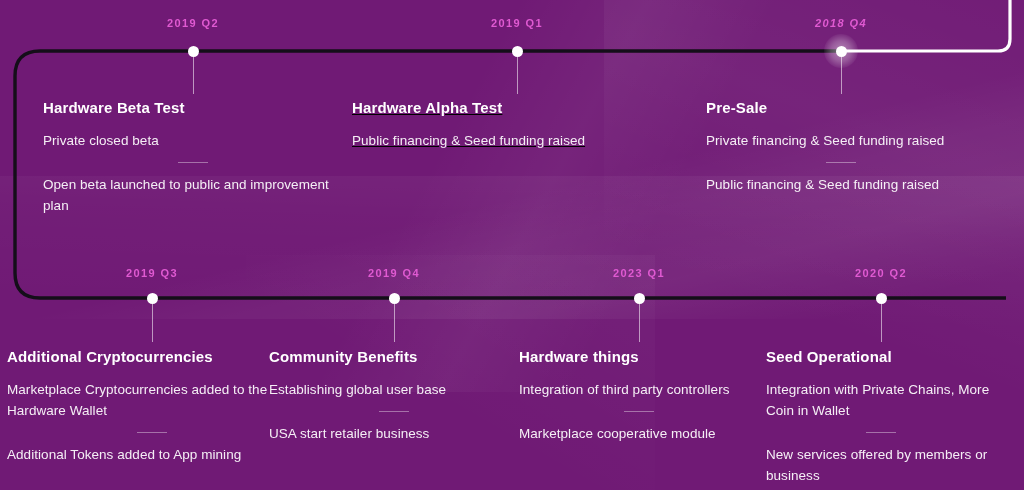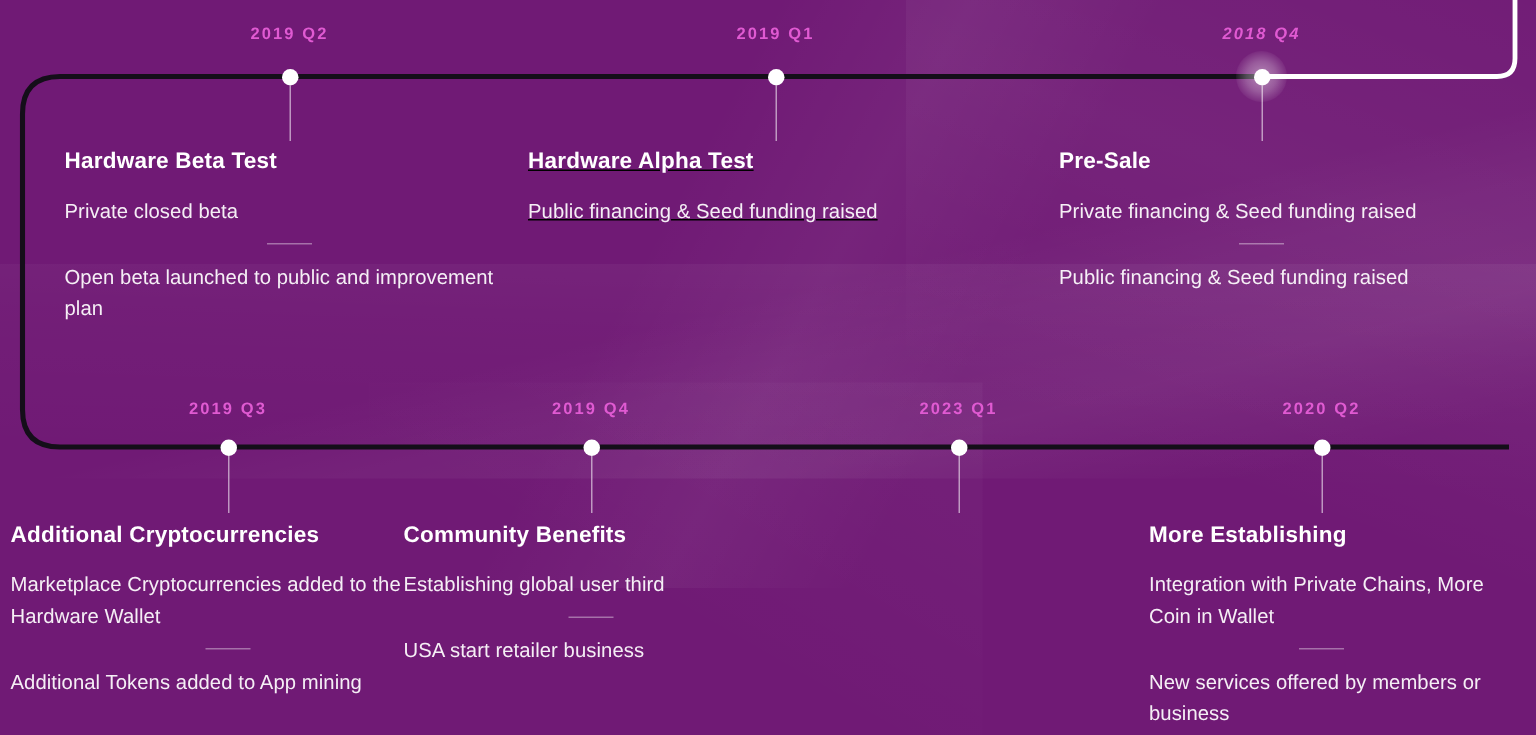--- a/index.html
+++ b/index.html
@@ -213,35 +213,43 @@
       <div class="m-item">Additional Tokens added to App mining</div>
     </div>
   </div>
 
   <div class="qlabel" style="left:394px; top:267px;">2019 Q4</div>
   <div class="node" style="left:394px; top:298px;"></div>
   <div class="stem" style="left:394px; top:304px; height:38px;"></div>
   <div class="milestone" style="left:394px; top:347px; width:250px;">
     <div class="m-title">Community Benefits</div>
     <div class="m-items">
-      <div class="m-item">Establishing global user third</div>
+      <div class="m-item">Establishing global user base</div>
       <div class="m-div"></div>
       <div class="m-item">USA start retailer business</div>
     </div>
   </div>
 
   <div class="qlabel" style="left:639px; top:267px;">2023 Q1</div>
   <div class="node" style="left:639px; top:298px;"></div>
   <div class="stem" style="left:639px; top:304px; height:38px;"></div>
+  <div class="milestone" style="left:639px; top:347px; width:240px;">
+    <div class="m-title">Hardware things</div>
+    <div class="m-items">
+      <div class="m-item">Integration of third party controllers</div>
+      <div class="m-div"></div>
+      <div class="m-item">Marketplace cooperative module</div>
+    </div>
+  </div>
 
   <div class="qlabel" style="left:881px; top:267px;text-align:center;">2020 Q2</div>
   <div class="node" style="left:881px; top:298px;"></div>
   <div class="stem" style="left:881px; top:304px; height:38px;"></div>
   <div class="milestone" style="left:881px; top:347px; width:230px;">
-    <div class="m-title">More Establishing</div>
+    <div class="m-title">Seed Operational</div>
     <div class="m-items">
       <div class="m-item">Integration with Private Chains, More Coin in Wallet</div>
       <div class="m-div"></div>
       <div class="m-item">New services offered by members or business</div>
     </div>
   </div>
 
 </div>
 
 </body></html>

